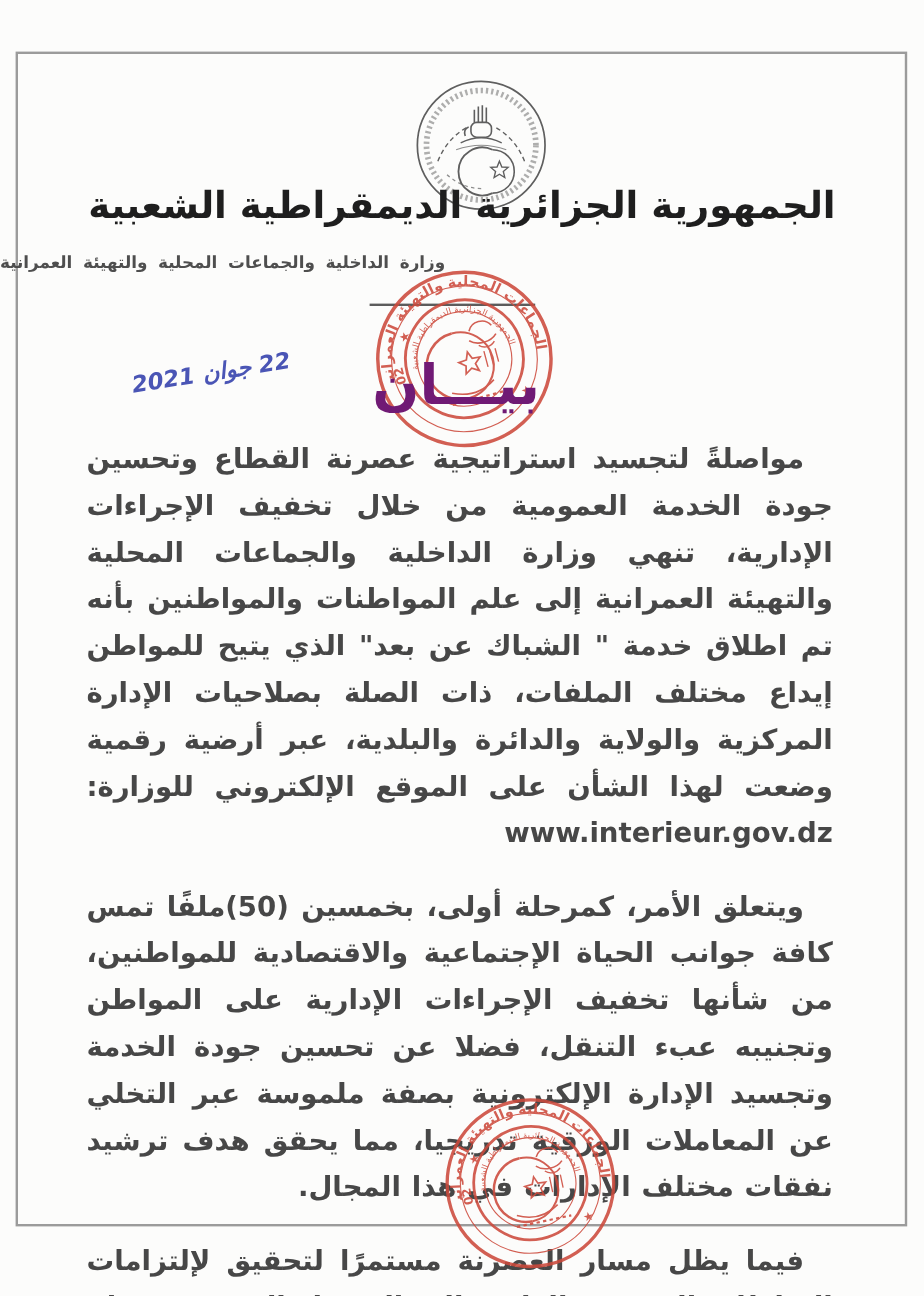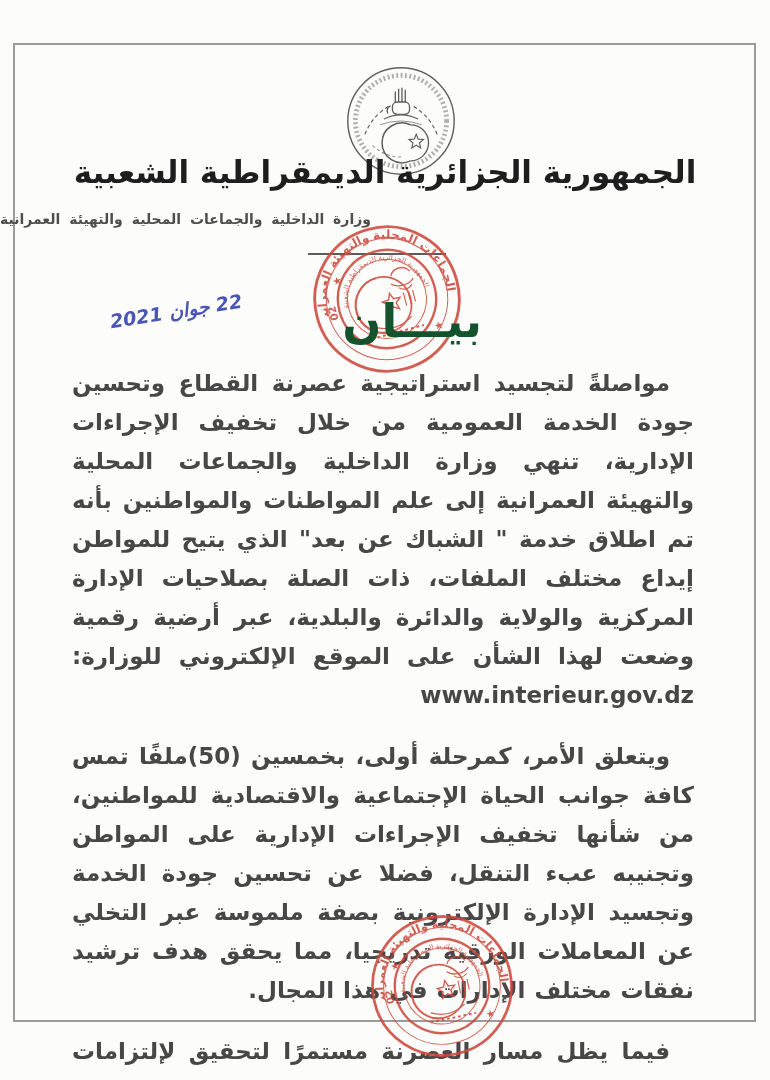--- a/index.html
+++ b/index.html
@@ -38,23 +38,23 @@
     border-top:2px solid #5c5c5c;
   }
   .stamp{
     position:absolute;
     color:#cd4a3c;
     opacity:0.88;
   }
   .stamp-top{left:310px;top:222px;width:154px;height:154px;transform:rotate(-15deg);}
   .stamp-bottom{left:368px;top:912px;width:148px;height:148px;transform:rotate(-12deg);}
   .statement-title{
-    position:absolute;left:352px;top:296px;width:130px;
+    position:absolute;left:320px;top:296px;width:130px;
     direction:rtl;text-align:left;
-    font-size:46px;font-weight:bold;color:#14532d;
+    font-size:46px;font-weight:bold;color:#701a75;
     line-height:1.1;
   }
   .hand-date{
     position:absolute;left:86px;top:300px;width:180px;
     direction:rtl;text-align:center;
     font-size:19px;font-weight:bold;font-style:italic;color:#4a55b5;
     transform:rotate(-9deg);
     letter-spacing:1px;
   }
   .body-text{

